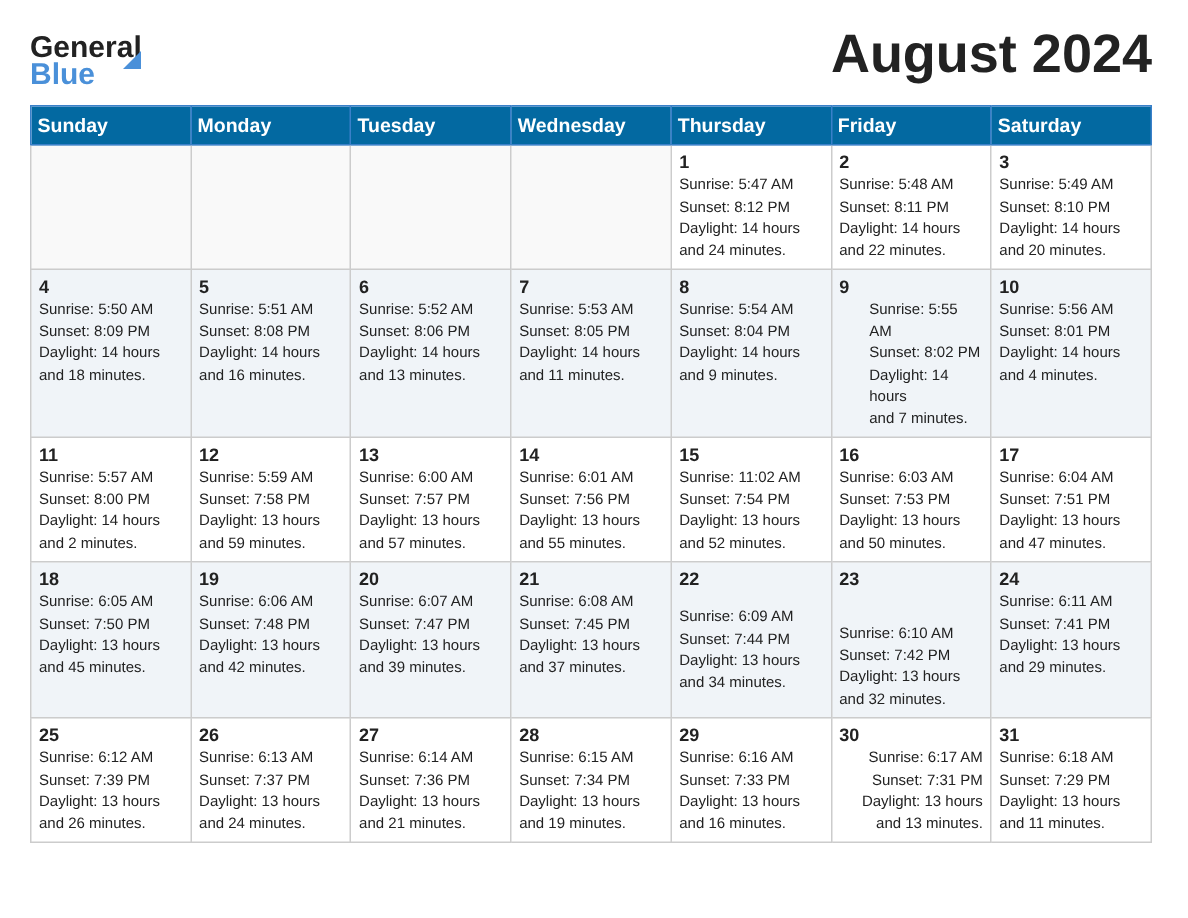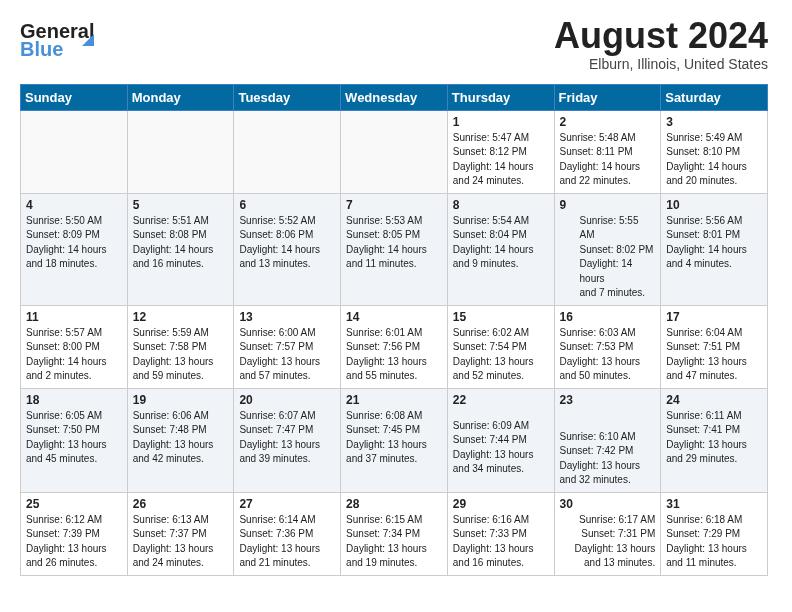--- a/index.html
+++ b/index.html
@@ -86,21 +86,20 @@
   <div class="header">
     <div class="logo-wrapper">
       <svg width="80" height="42" viewBox="0 0 80 42">
         <text x="0" y="22" font-family="Arial" font-size="20" font-weight="bold" fill="#222">General</text>
         <polygon points="62,30 74,30 74,18" fill="#4a90d9"></polygon>
         <text x="0" y="40" font-family="Arial" font-size="20" font-weight="bold" fill="#4a90d9">Blue</text>
       </svg>
     </div>
     <div class="title-block">
       <div class="month-title">August 2024</div>
-      <div class="location">Elburn, Illinois, United States</div>
     </div>
   </div>
 
   <table>
     <thead>
       <tr id="weekday-header">
           <th>Sunday</th>
           <th>Monday</th>
           <th>Tuesday</th>
           <th>Wednesday</th>
@@ -212,21 +211,21 @@
           </td>
           <td>
             <div class="day-num">14</div>
             <div class="cell-info" style="white-space: pre-line;">Sunrise: 6:01 AM
 Sunset: 7:56 PM
 Daylight: 13 hours
 and 55 minutes.</div>
           </td>
           <td>
             <div class="day-num">15</div>
-            <div class="cell-info" style="white-space: pre-line;">Sunrise: 6:02 AM
+            <div class="cell-info" style="white-space: pre-line;">Sunrise: 11:02 AM
 Sunset: 7:54 PM
 Daylight: 13 hours
 and 52 minutes.</div>
           </td>
           <td>
             <div class="day-num">16</div>
             <div class="cell-info" style="white-space: pre-line;">Sunrise: 6:03 AM
 Sunset: 7:53 PM
 Daylight: 13 hours
 and 50 minutes.</div>

